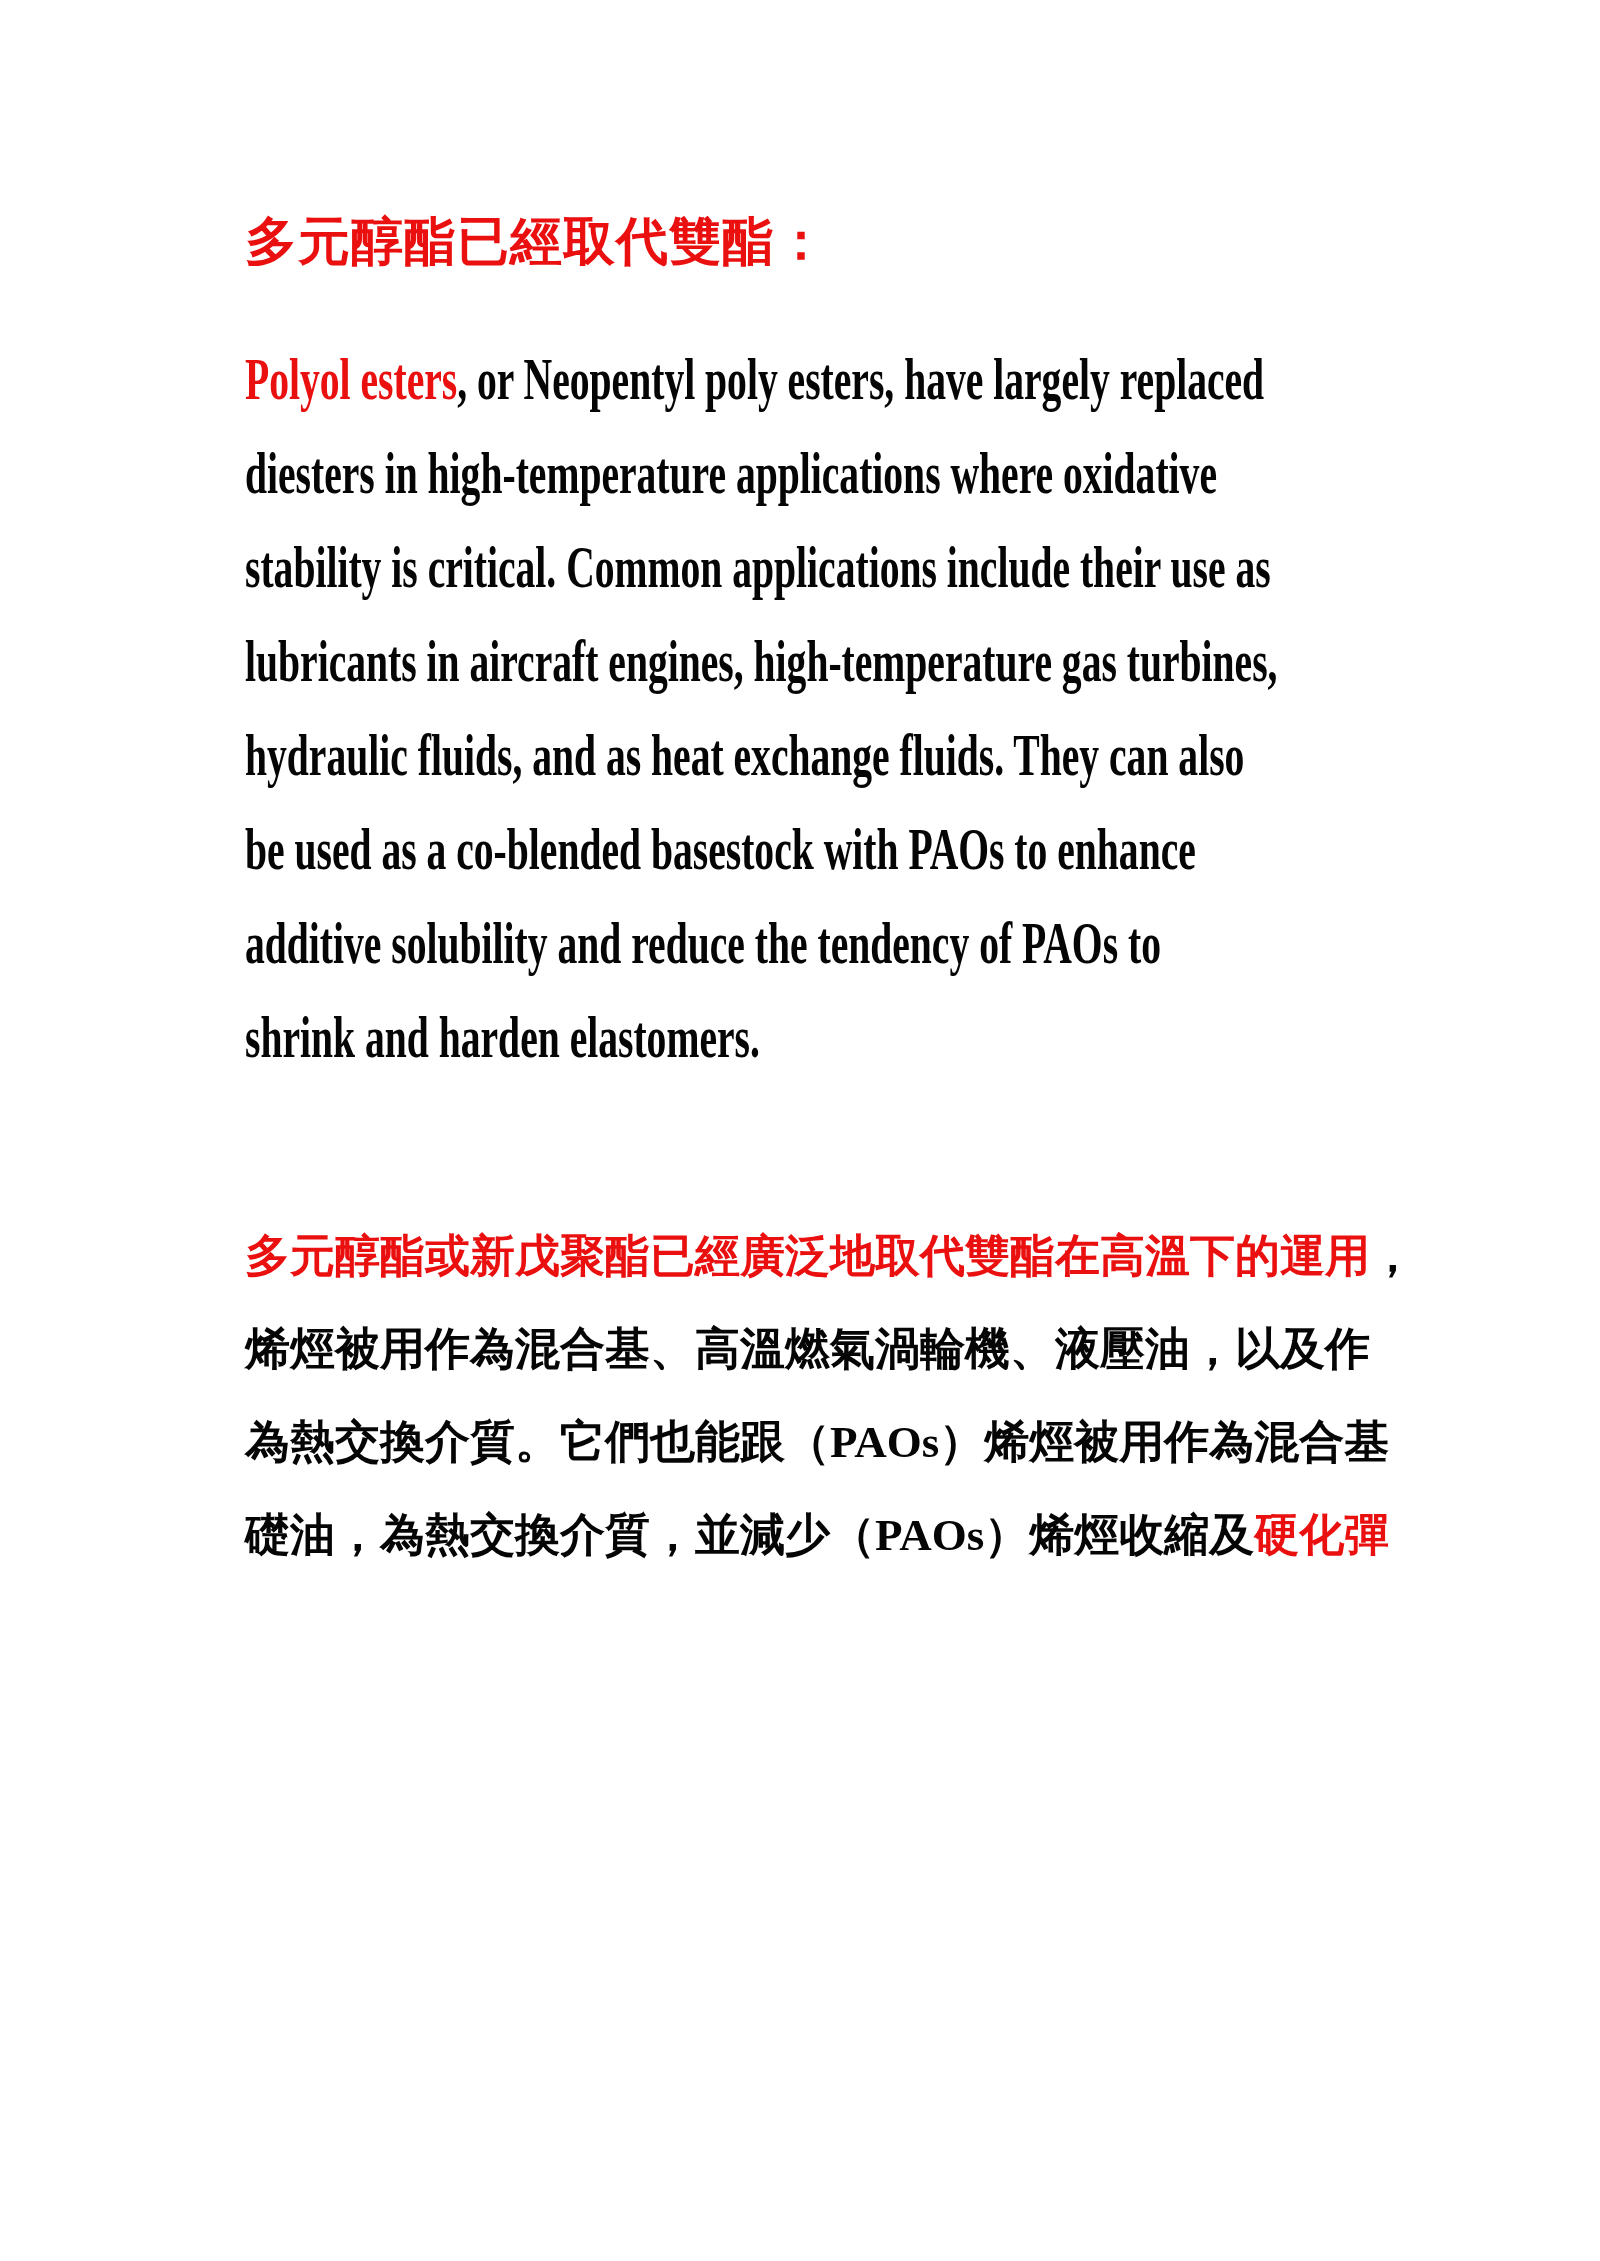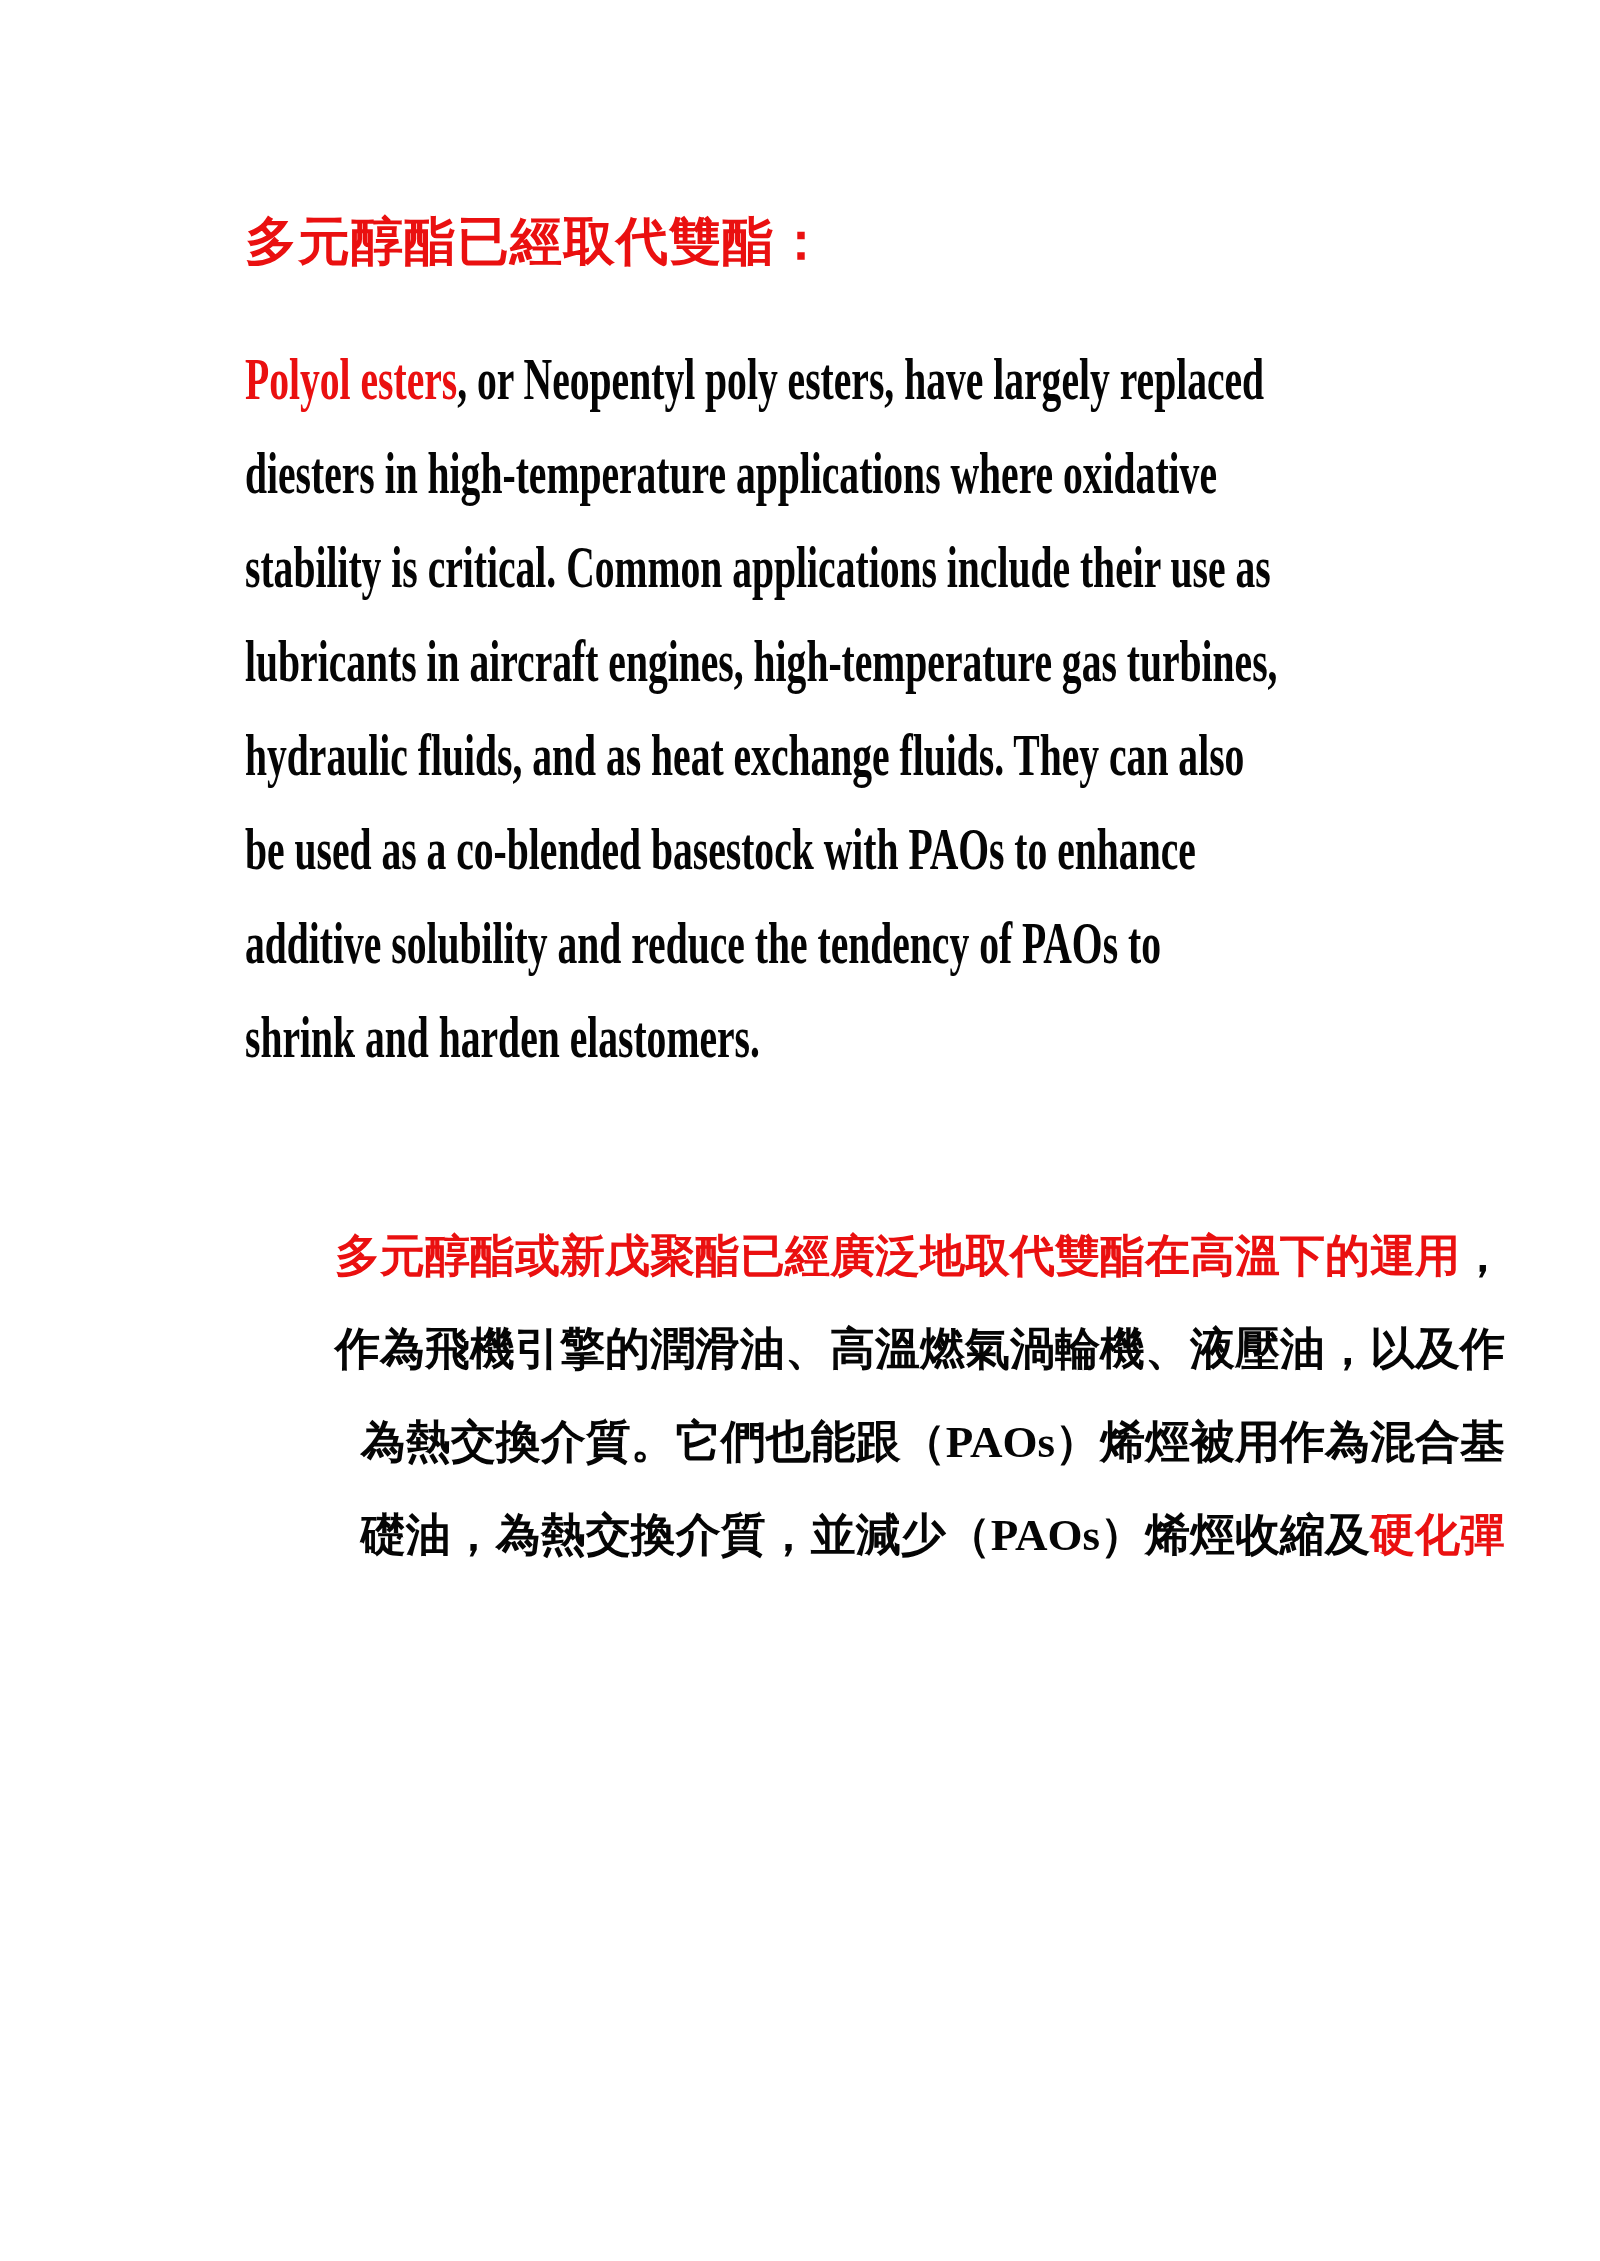--- a/index.html
+++ b/index.html
@@ -44,21 +44,20 @@
   .english .text-line {
     height: 94px;
     line-height: 94px;
   }
 
   .chinese {
     margin-top: 126px;
     font-size: 45px;
     font-weight: bold;
     letter-spacing: 0px;
-    text-align: right;
   }
   .chinese .text-line {
     height: 93px;
     line-height: 93px;
   }
 </style>
 </head>
 <body style="background: rgb(255, 255, 255);">
 
 <div class="page">
@@ -69,18 +68,18 @@
         <div class="text-line"><span class="seg">diesters in high-temperature applications where oxidative</span></div>
         <div class="text-line"><span class="seg">stability is critical. Common applications include their use as</span></div>
         <div class="text-line"><span class="seg">lubricants in aircraft engines, high-temperature gas turbines,</span></div>
         <div class="text-line"><span class="seg">hydraulic fluids, and as heat exchange fluids. They can also</span></div>
         <div class="text-line"><span class="seg">be used as a co-blended basestock with PAOs to enhance</span></div>
         <div class="text-line"><span class="seg">additive solubility and reduce the tendency of PAOs to</span></div>
         <div class="text-line"><span class="seg">shrink and harden elastomers.</span></div>
       </div>
     <div class="para chinese">
         <div class="text-line"><span class="seg red">多元醇酯或新戊聚酯已經廣泛地取代雙酯在高溫下的運用</span><span class="seg">，</span></div>
-        <div class="text-line"><span class="seg">作為飛機引擎的潤滑油、高溫燃氣渦輪機、液壓油，以及作</span></div>
+        <div class="text-line"><span class="seg">烯烴被用作為混合基、高溫燃氣渦輪機、液壓油，以及作</span></div>
         <div class="text-line"><span class="seg">為熱交換介質。它們也能跟（PAOs）烯烴被用作為混合基</span></div>
         <div class="text-line"><span class="seg">礎油，為熱交換介質，並減少（PAOs）烯烴收縮及</span><span class="seg red">硬化彈</span></div>
       </div>
   </div>
 </div>
 
 </body></html>

